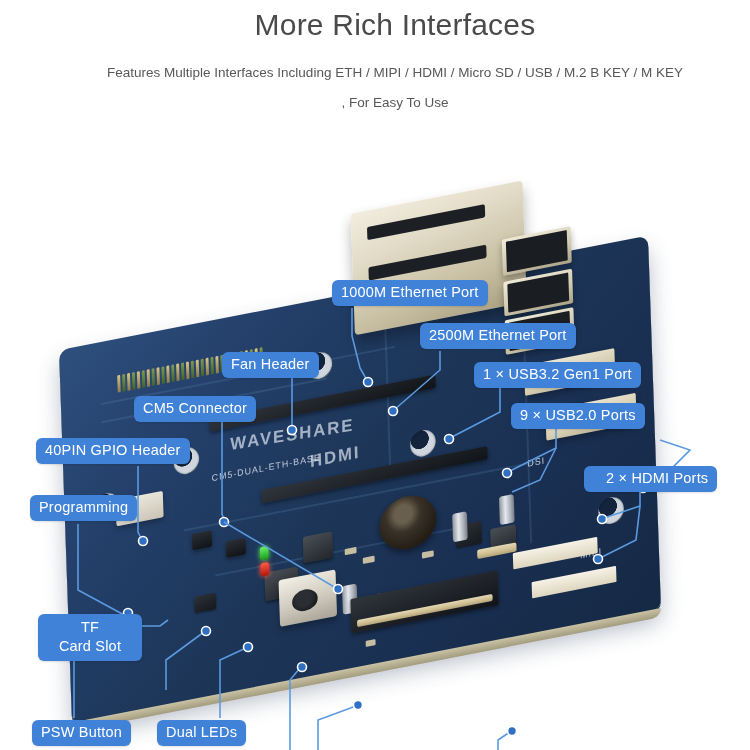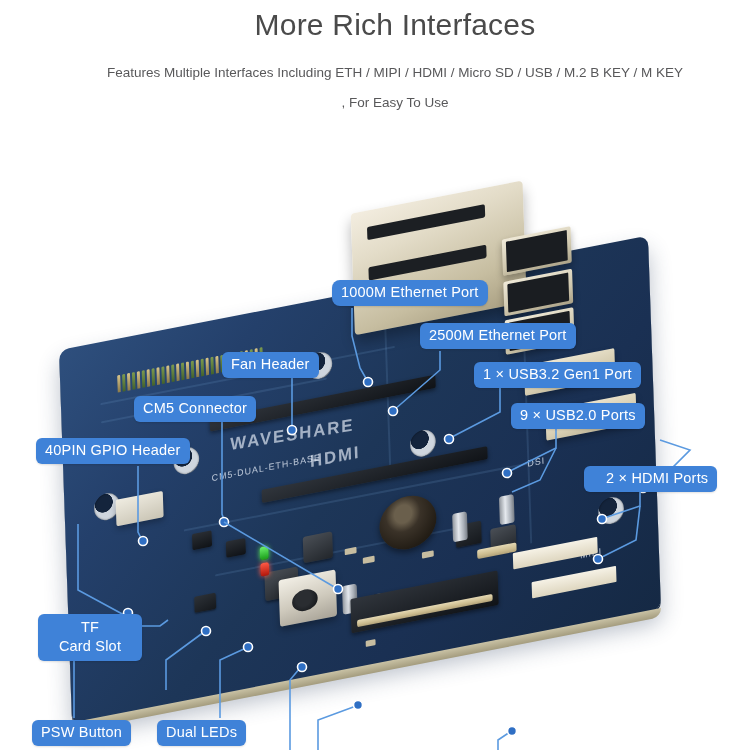--- a/index.html
+++ b/index.html
@@ -361,36 +361,37 @@
     <path class="leader-line" d="M318,672 L318,600 L356,586"></path>
     <circle class="leader-dot" cx="358" cy="585" r="4.5"></circle>
 
     <path class="leader-line" d="M386,706 L386,660 L392,656"></path>
     <circle class="leader-dot" cx="392" cy="655" r="4"></circle>
 
     <path class="leader-line" d="M498,664 L498,620 L510,612"></path>
     <circle class="leader-dot" cx="512" cy="611" r="4.5"></circle>
   </svg>
 
-  <div class="callout" style="left:332px; top:160px;border-radius:8px;">1000M Ethernet Port</div>
+  <div class="callout" style="left:332px; top:160px;">1000M Ethernet Port</div>
 
   <div class="callout" style="left:420px; top:203px;">2500M Ethernet Port</div>
 
   <div class="callout" style="left:474px; top:242px;">1 × USB3.2 Gen1 Port</div>
 
   <div class="callout" style="left:511px; top:283px;">9 × USB2.0 Ports</div>
 
   <div class="callout" style="left:584px; top:346px;padding-left:22px;">2 × HDMI Ports</div>
 
   <div class="callout" style="left:222px; top:232px;">Fan Header</div>
 
   <div class="callout" style="left:134px; top:276px;">CM5 Connector</div>
 
   <div class="callout" style="left:36px; top:318px;">40PIN GPIO Header</div>
 
+  <div class="callout" style="left:30px; top:375px;">Programming</div>
 
   <div class="callout two-line" style="left:38px; top:494px; width:104px;">
     <div>TF</div>
     <div>Card Slot</div>
   </div>
 
 
   <div class="callout" style="left:157px; top:600px;">Dual LEDs</div>
 
   <div class="callout" style="left:32px; top:600px;">PSW Button</div>

